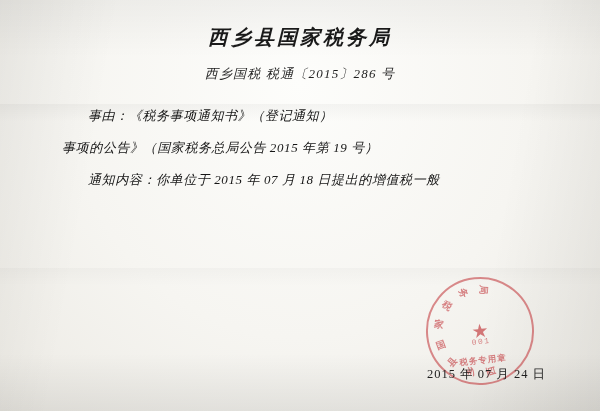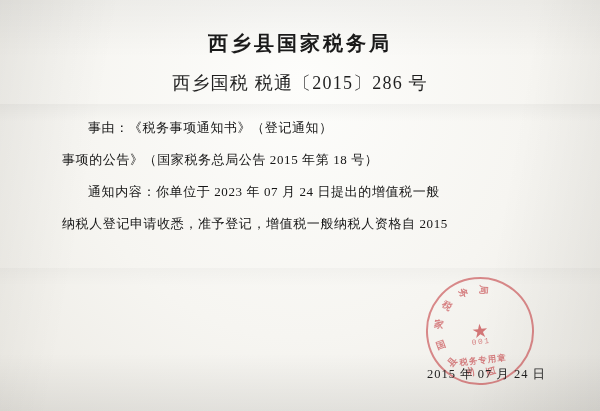--- a/index.html
+++ b/index.html
@@ -37,36 +37,37 @@
     right: 0;
     height: 18px;
     background: linear-gradient(180deg, rgba(0,0,0,0.035), rgba(255,255,255,0.0));
     pointer-events: none;
   }
   .crease-1 { top: 104px; }
   .crease-2 { top: 268px; opacity: .7; }
 
   .doc-body {
     position: relative;
-    padding: 24px 62px 0 62px;
+    padding: 18px 62px 0 62px;
+    font-style: italic;
   }
   .title-block {
     text-align: center;
     margin-top: 4px;
   }
   .title-line {
     font-size: 20px;
     font-weight: bold;
     letter-spacing: 3px;
     color: #1a1a1a;
     line-height: 1.55;
   }
   .doc-number {
     text-align: center;
-    font-size: 18px;
+    font-size: 13px;
     color: #1f1f1f;
     letter-spacing: 1.2px;
     margin-top: 12px;
     margin-bottom: 20px;
   }
   .para {
     font-size: 13px;
     color: #161616;
     line-height: 2.0;
     letter-spacing: 0.6px;
@@ -160,24 +161,23 @@
 
     <div class="title-block">
       <div class="title-line">西乡县国家税务局</div>
     </div>
 
     <div class="doc-number">西乡国税 税通〔2015〕286 号</div>
 
 
     <p class="para indent">事由：《税务事项通知书》（登记通知）</p>
 
-    <p class="para">事项的公告》（国家税务总局公告 2015 年第 18 号）</p>
+    <p class="para">事项的公告》（国家税务总局公告 2015 年第 19 号）</p>
 
-    <p class="para indent">通知内容：你单位于 2023 年 07 月 24 日提出的增值税一般</p>
-    <p class="para">纳税人登记申请收悉，准予登记，增值税一般纳税人资格自 2015</p>
+    <p class="para indent">通知内容：你单位于 2015 年 07 月 18 日提出的增值税一般</p>
   </div>
 
   <div class="seal">
     <div class="seal-arc" id="seal-arc">
         <span style="transform: rotate(-190deg) translate(0px, -41px) rotate(90deg) translate(-50%, -50%);">西</span>
         <span style="transform: rotate(-161.429deg) translate(0px, -41px) rotate(90deg) translate(-50%, -50%);">乡</span>
         <span style="transform: rotate(-132.857deg) translate(0px, -41px) rotate(90deg) translate(-50%, -50%);">县</span>
         <span style="transform: rotate(-104.286deg) translate(0px, -41px) rotate(90deg) translate(-50%, -50%);">国</span>
         <span style="transform: rotate(-75.7143deg) translate(0px, -41px) rotate(90deg) translate(-50%, -50%);">家</span>
         <span style="transform: rotate(-47.1429deg) translate(0px, -41px) rotate(90deg) translate(-50%, -50%);">税</span>

